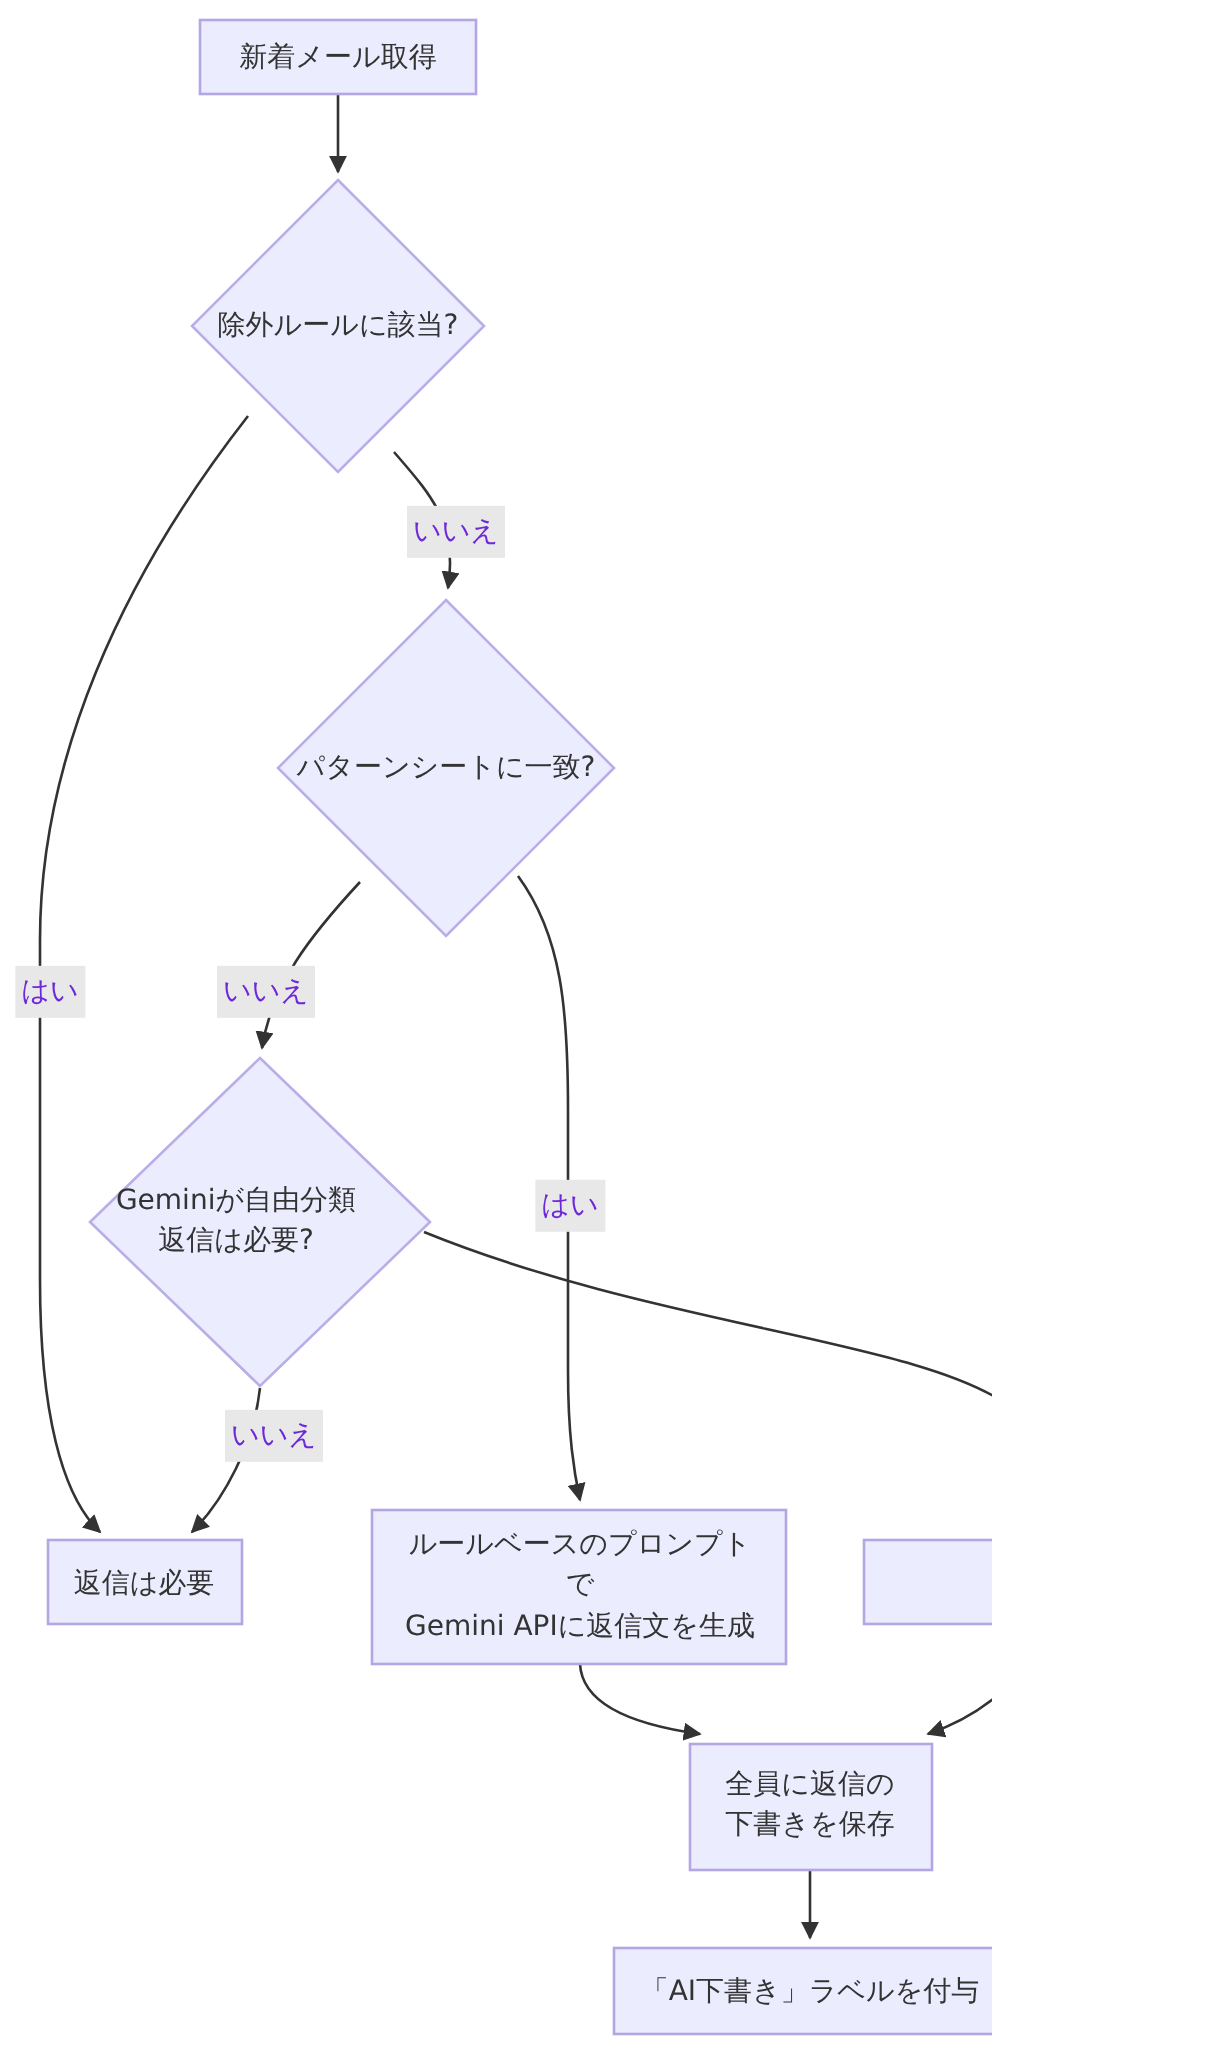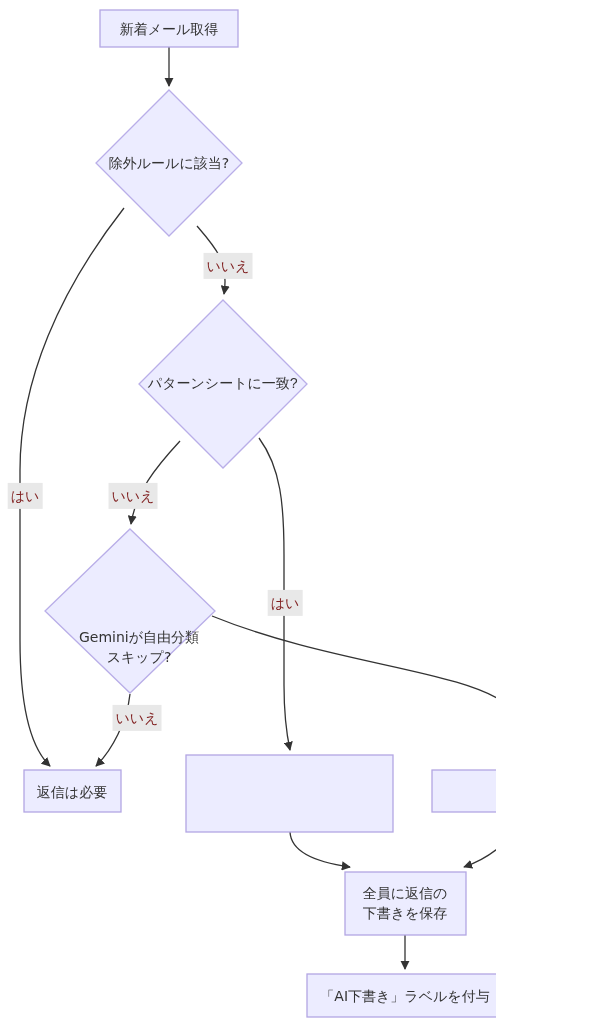--- a/index.html
+++ b/index.html
@@ -27,21 +27,21 @@
     font-size: 14px;
     line-height: 1.45;
     text-align: center;
     white-space: nowrap;
     pointer-events: none;
   }
   .edge-label {
     position: absolute;
     transform: translate(-50%, -50%);
     background: #e8e8e8;
-    color: #7f1d1d;
+    color: #6d28d9;
     font-size: 14px;
     line-height: 1.3;
     padding: 4px 3px;
     white-space: nowrap;
     pointer-events: none;
   }
   .shape-rect { fill: #ECECFF; stroke: #b3a6e3; stroke-width: 1.3; }
   .shape-diamond { fill: #ECECFF; stroke: #b9aee8; stroke-width: 1.3; }
   .edge { fill: none; stroke: #333333; stroke-width: 1.3; }
 </style>
@@ -78,26 +78,31 @@
       <rect class="shape-rect" x="24" y="770" width="97" height="42"></rect>
       <rect class="shape-rect" x="186" y="755" width="207" height="77"></rect>
       <rect class="shape-rect" x="432" y="770" width="178" height="42"></rect>
       <rect class="shape-rect" x="345" y="872" width="121" height="63"></rect>
       <rect class="shape-rect" x="307" y="974" width="196" height="43"></rect>
     </g>
   </svg>
 
   <div class="node-label" style="left:169px; top:29px;">新着メール取得</div>
   <div class="node-label" style="left:169px; top:163px;">除外ルールに該当?</div>
-  <div class="node-label" style="left:223px; top:384px;font-family:Liberation Mono, monospace;">パターンシートに一致?</div>
-  <div class="node-label" style="left:139px; top:611px;margin-top:36px;">
+  <div class="node-label" style="left:223px; top:384px;">パターンシートに一致?</div>
+  <div class="node-label" style="left:118px; top:611px;">
     <div>Geminiが自由分類</div>
-    <div>スキップ?</div>
+    <div>返信は必要?</div>
   </div>
   <div class="node-label" style="left:72px; top:792px;">返信は必要</div>
+  <div class="node-label" style="left:290px; top:793px;">
+    <div>ルールベースのプロンプト</div>
+    <div>で</div>
+    <div>Gemini APIに返信文を生成</div>
+  </div>
   <div class="node-label" style="left:405px; top:903px;">
     <div>全員に返信の</div>
     <div>下書きを保存</div>
   </div>
   <div class="node-label" style="left:405px; top:996px;">「AI下書き」ラベルを付与</div>
 
   <div class="edge-label" style="left:228px; top:266px;">いいえ</div>
   <div class="edge-label" style="left:25px; top:496px;">はい</div>
   <div class="edge-label" style="left:133px; top:496px;">いいえ</div>
   <div class="edge-label" style="left:285px; top:603px;">はい</div>

